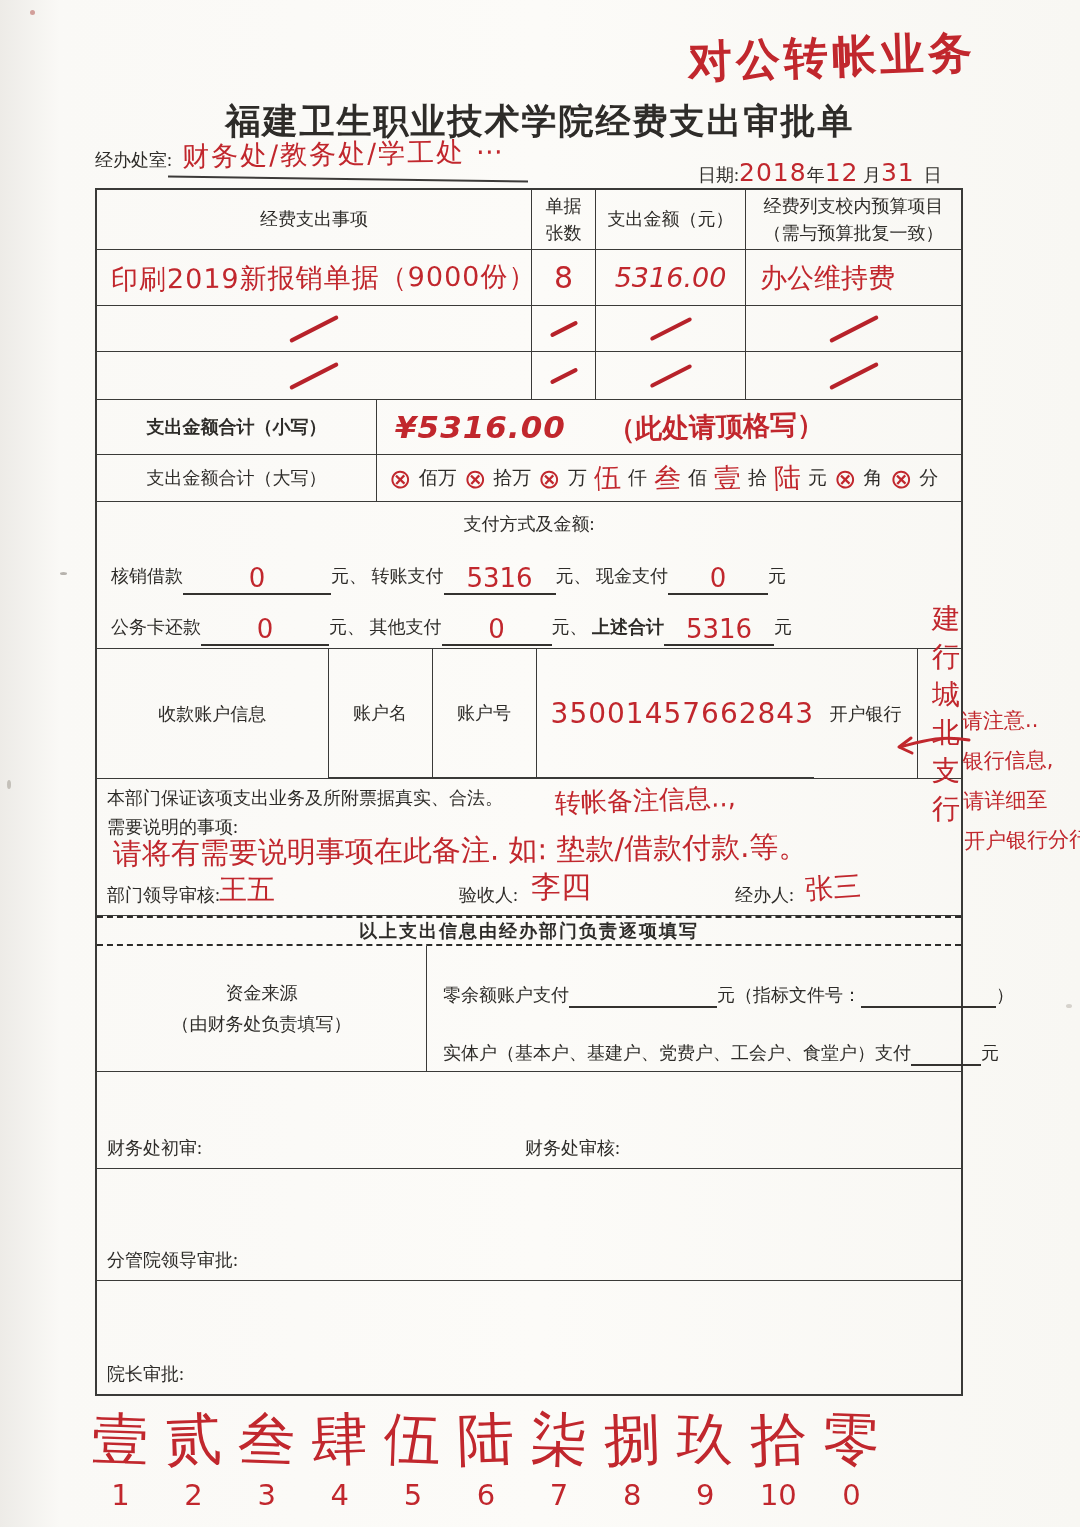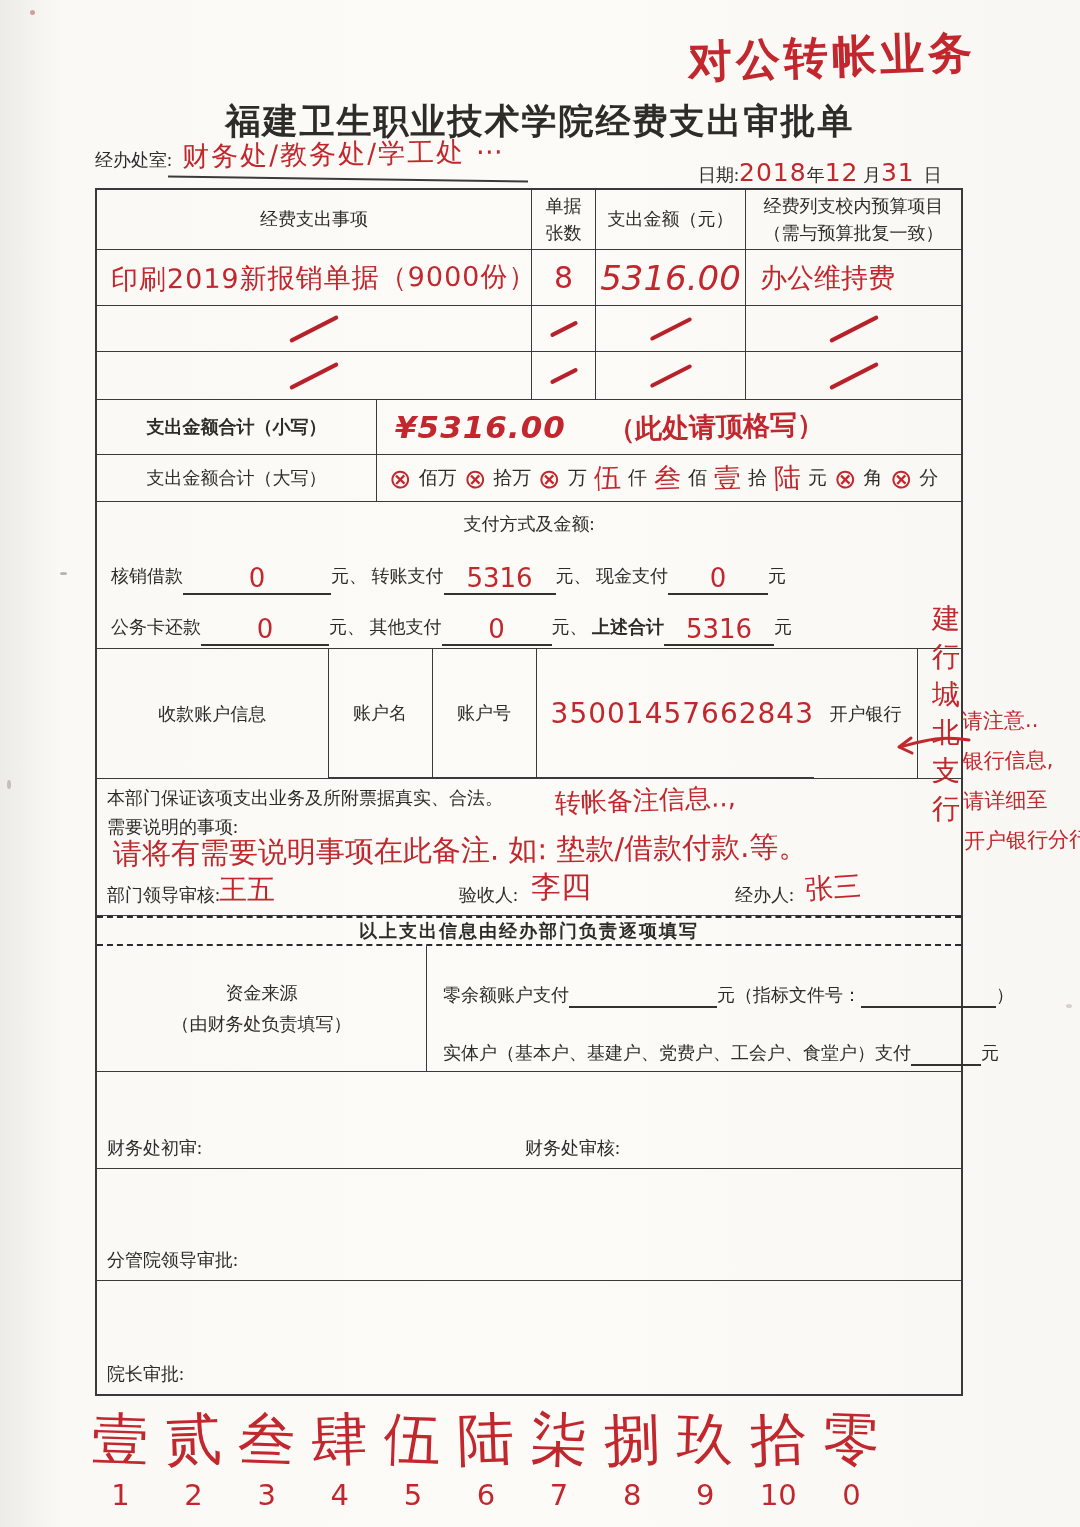--- a/index.html
+++ b/index.html
@@ -51,21 +51,21 @@
   .h-acct { height:130px; }
   .h-guar { height:137px; }
   .h-band { height:30px; }
   .h-fund { height:126px; }
   .h-fin { height:97px; }
   .h-vp { height:112px; }
   .h-pres { height:113px; }
 
   .item-hw { font-size:27px; letter-spacing:1px; transform:rotate(-0.5deg); white-space:nowrap; }
   .count-hw { font-size:30px; }
-  .amt-hw { font-size:34px; font-style:italic;text-align:right; }
+  .amt-hw { font-size:27px; font-style:italic;text-align:right; }
   .budget-hw { font-size:27px; white-space:nowrap; }
 
   .slash { display:inline-block; height:4px; background:var(--red2); transform:rotate(-27deg); border-radius:2px; }
   .slash.wide { width:54px; } .slash.narrow { width:30px; } .slash.mid { width:46px; }
 
   .lbl-cell { width:280px; font-size:18px; }
   .small-val { flex:1; justify-content:flex-start; padding-left:18px; gap:42px; }
   .small-amt { font-size:31px; font-style:italic; letter-spacing:1px; }
   .small-note { font-size:27px; transform:rotate(-1.5deg); }
 

